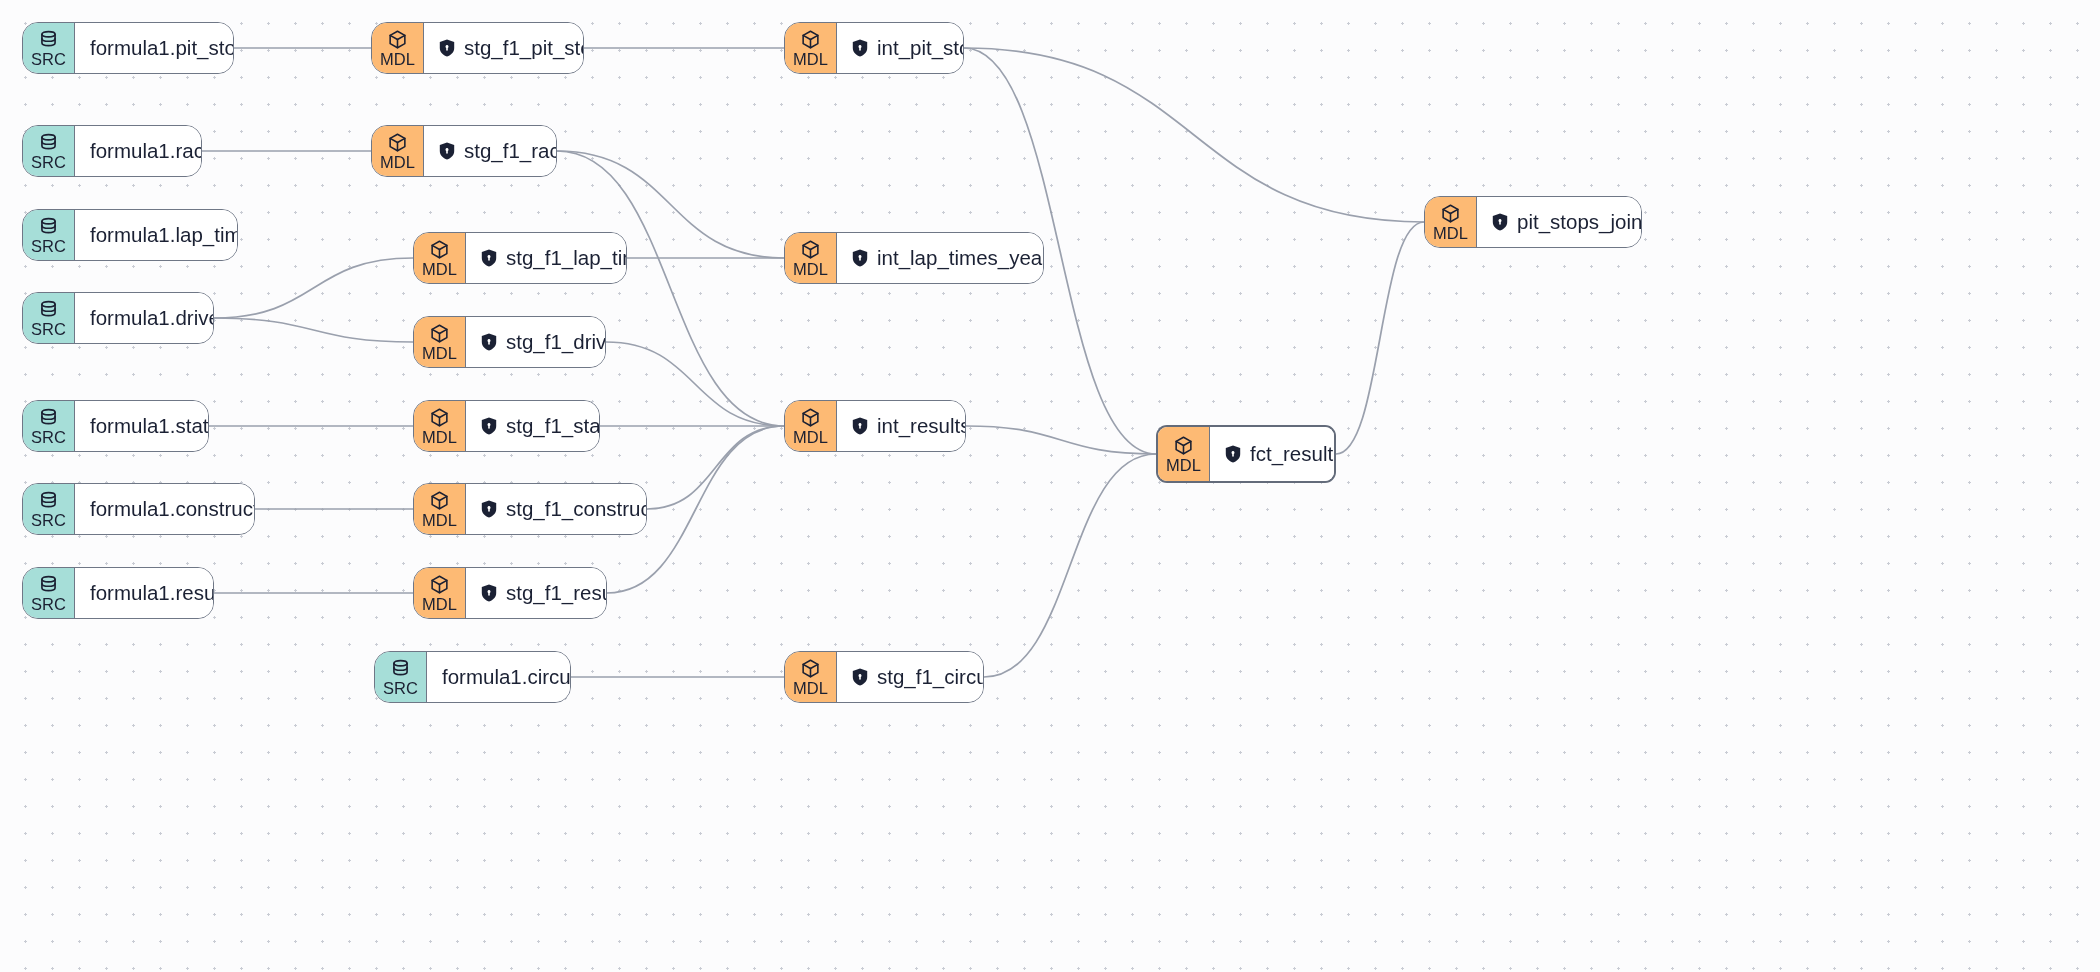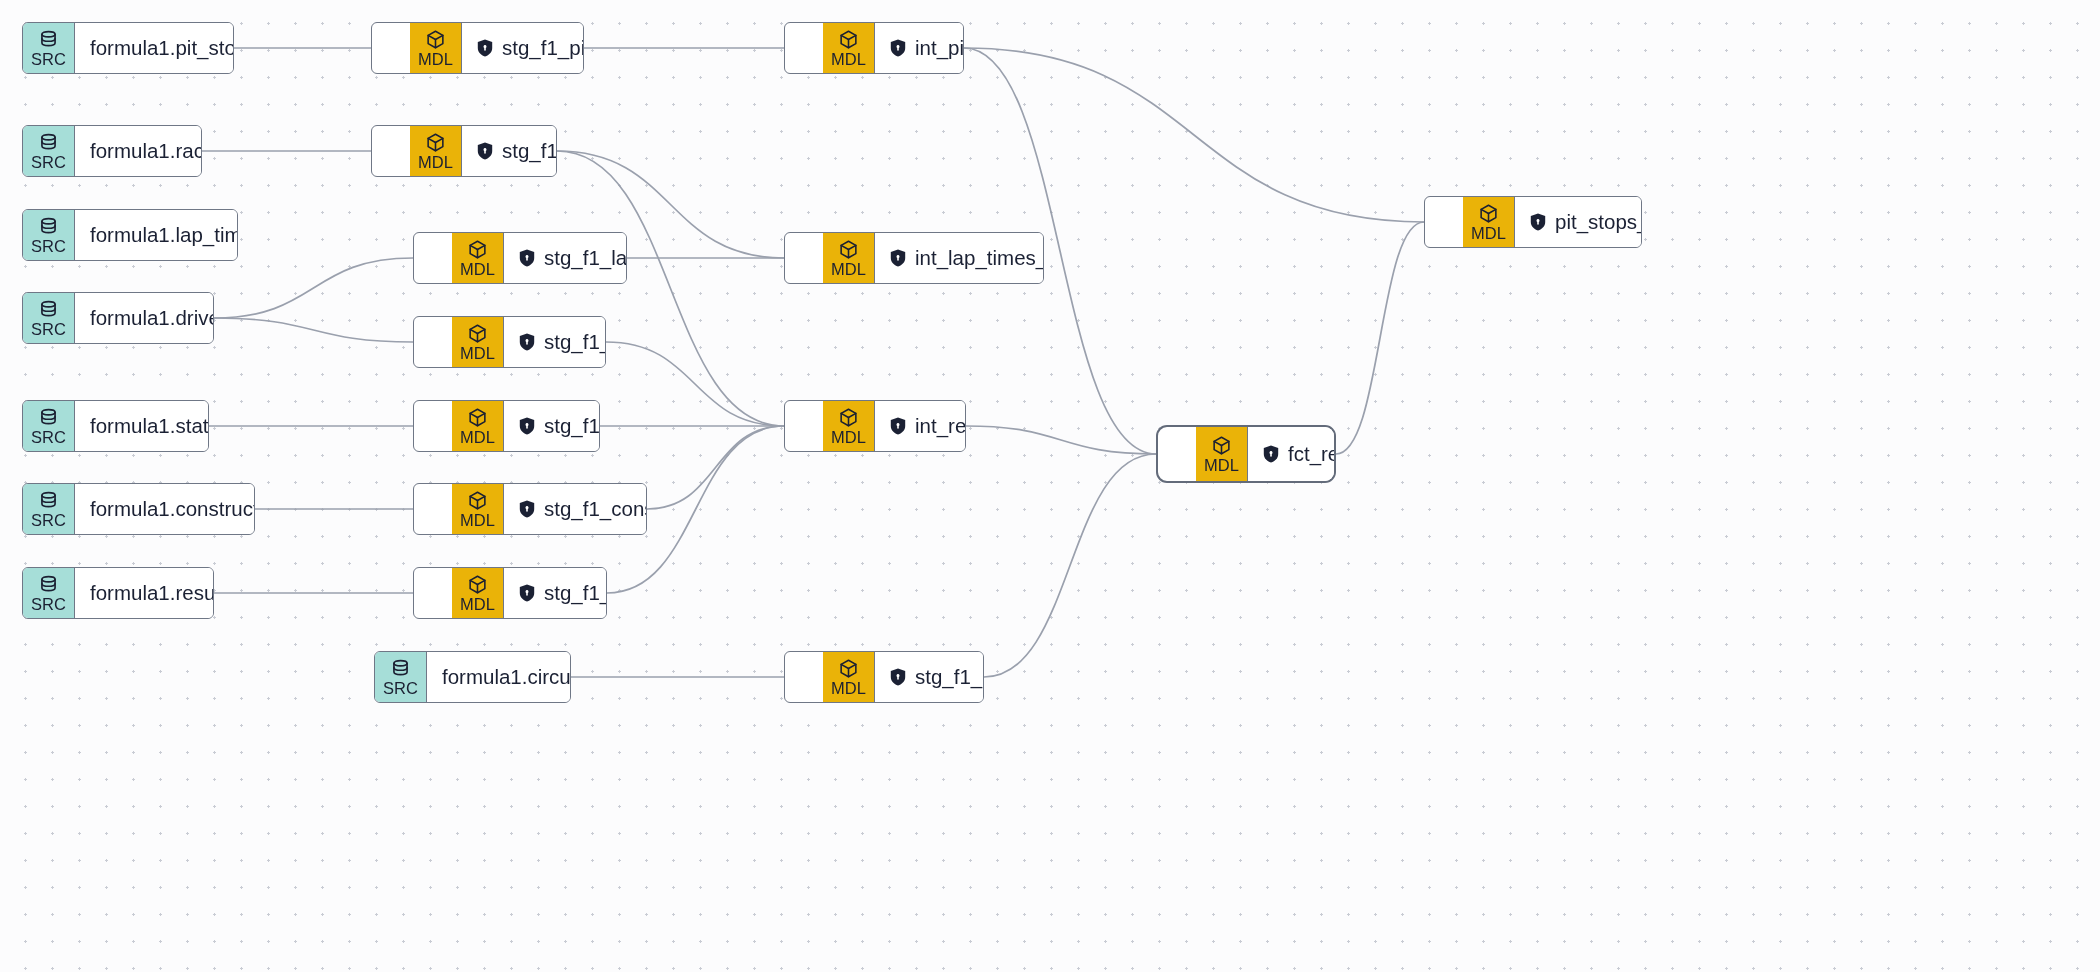--- a/index.html
+++ b/index.html
@@ -28,21 +28,21 @@
     fill: none;
     stroke: #9aa0ad;
     stroke-width: 1.7px;
   }
   .node {
     position: absolute;
     display: flex;
     align-items: stretch;
     background: #ffffff;
     border: 1.6px solid #6f7786;
-    border-radius: 6px;
+    border-radius: 16px;
     z-index: 2;
     overflow: hidden;
     box-shadow: 0 0 0 0 rgba(0,0,0,0);
   }
   .node.selected {
     border-width: 2.3px;
     border-color: #636b7a;
     border-radius: 11px;
   }
   .badge {
@@ -50,21 +50,21 @@
     width: 52px;
     display: flex;
     flex-direction: column;
     align-items: center;
     justify-content: center;
     gap: 1px;
     border-right: 1.6px solid #6f7786;
     padding: 4px 0 3px 0;
   }
   .badge.src { background: #a6ded8; }
-  .badge.mdl { background: #eab308; margin-left: 38px; }
+  .badge.mdl { background: #fdba74; }
   .badge-icon { display: block; line-height: 0; }
   .badge-text {
     font-size: 16.5px;
     line-height: 1;
     color: #1b2032;
     letter-spacing: 0.1px;
     font-family: "Liberation Sans", sans-serif;
   }
   .node-body {
     flex: 1 1 auto;

